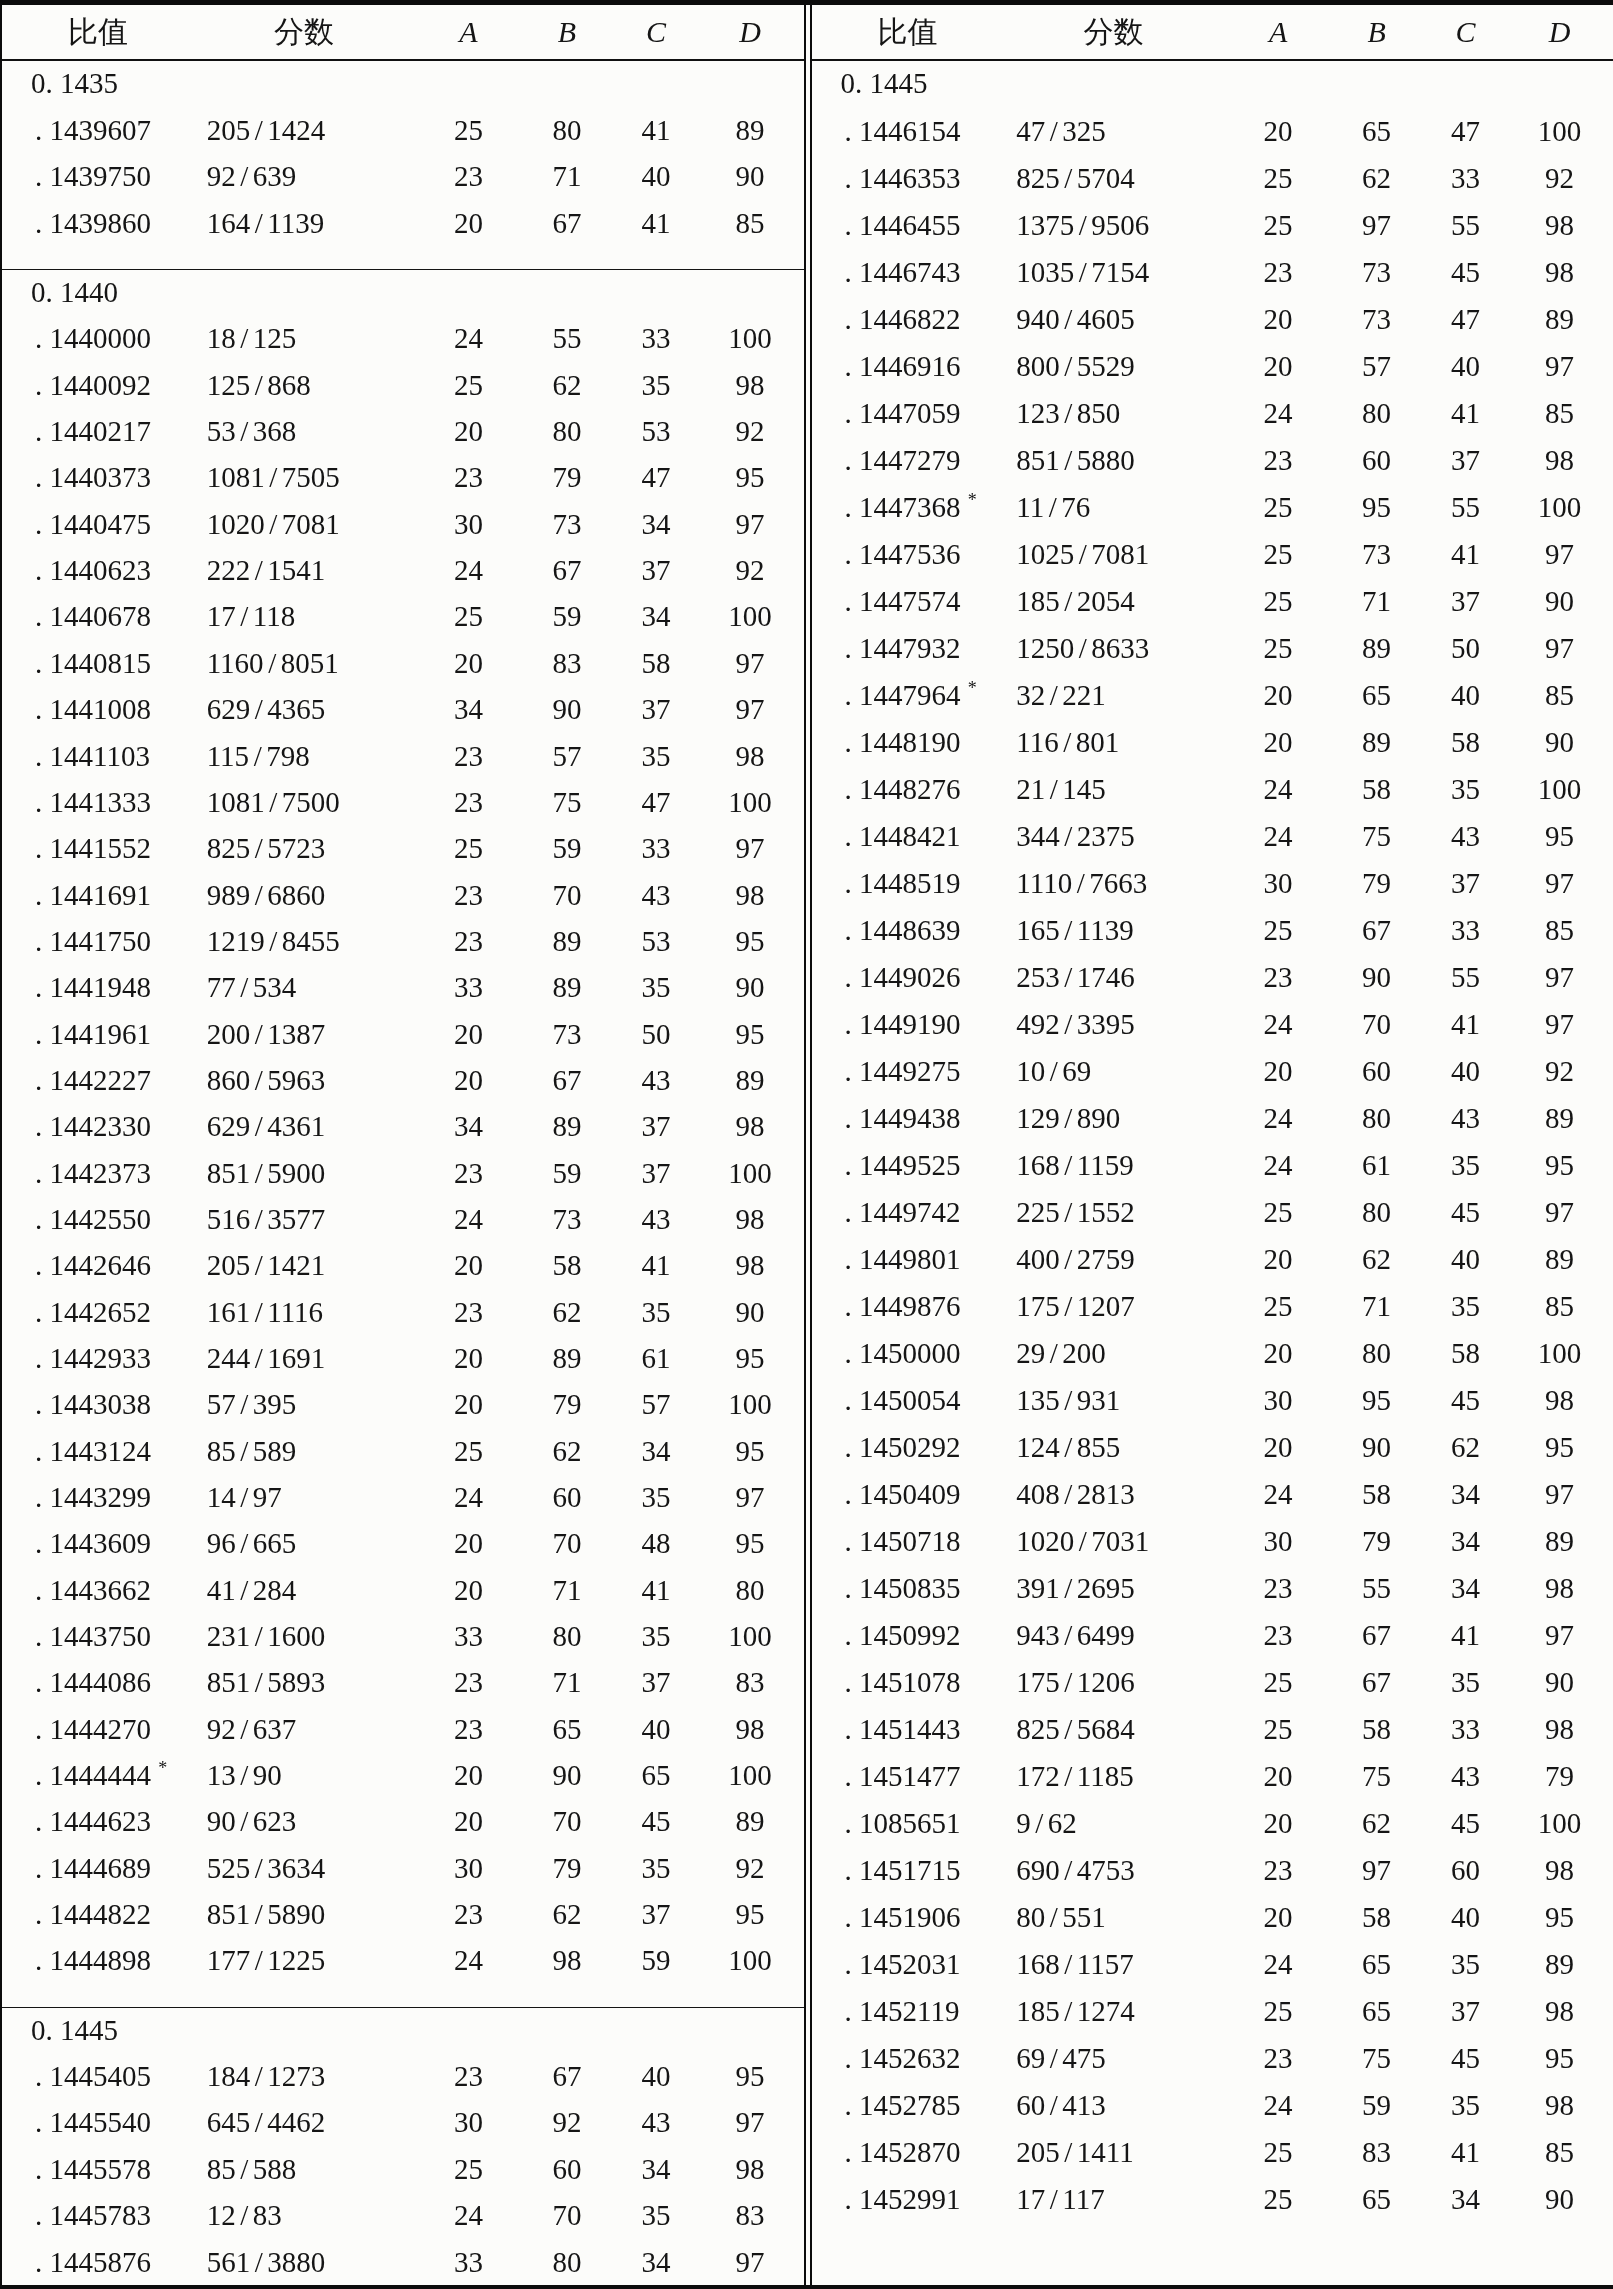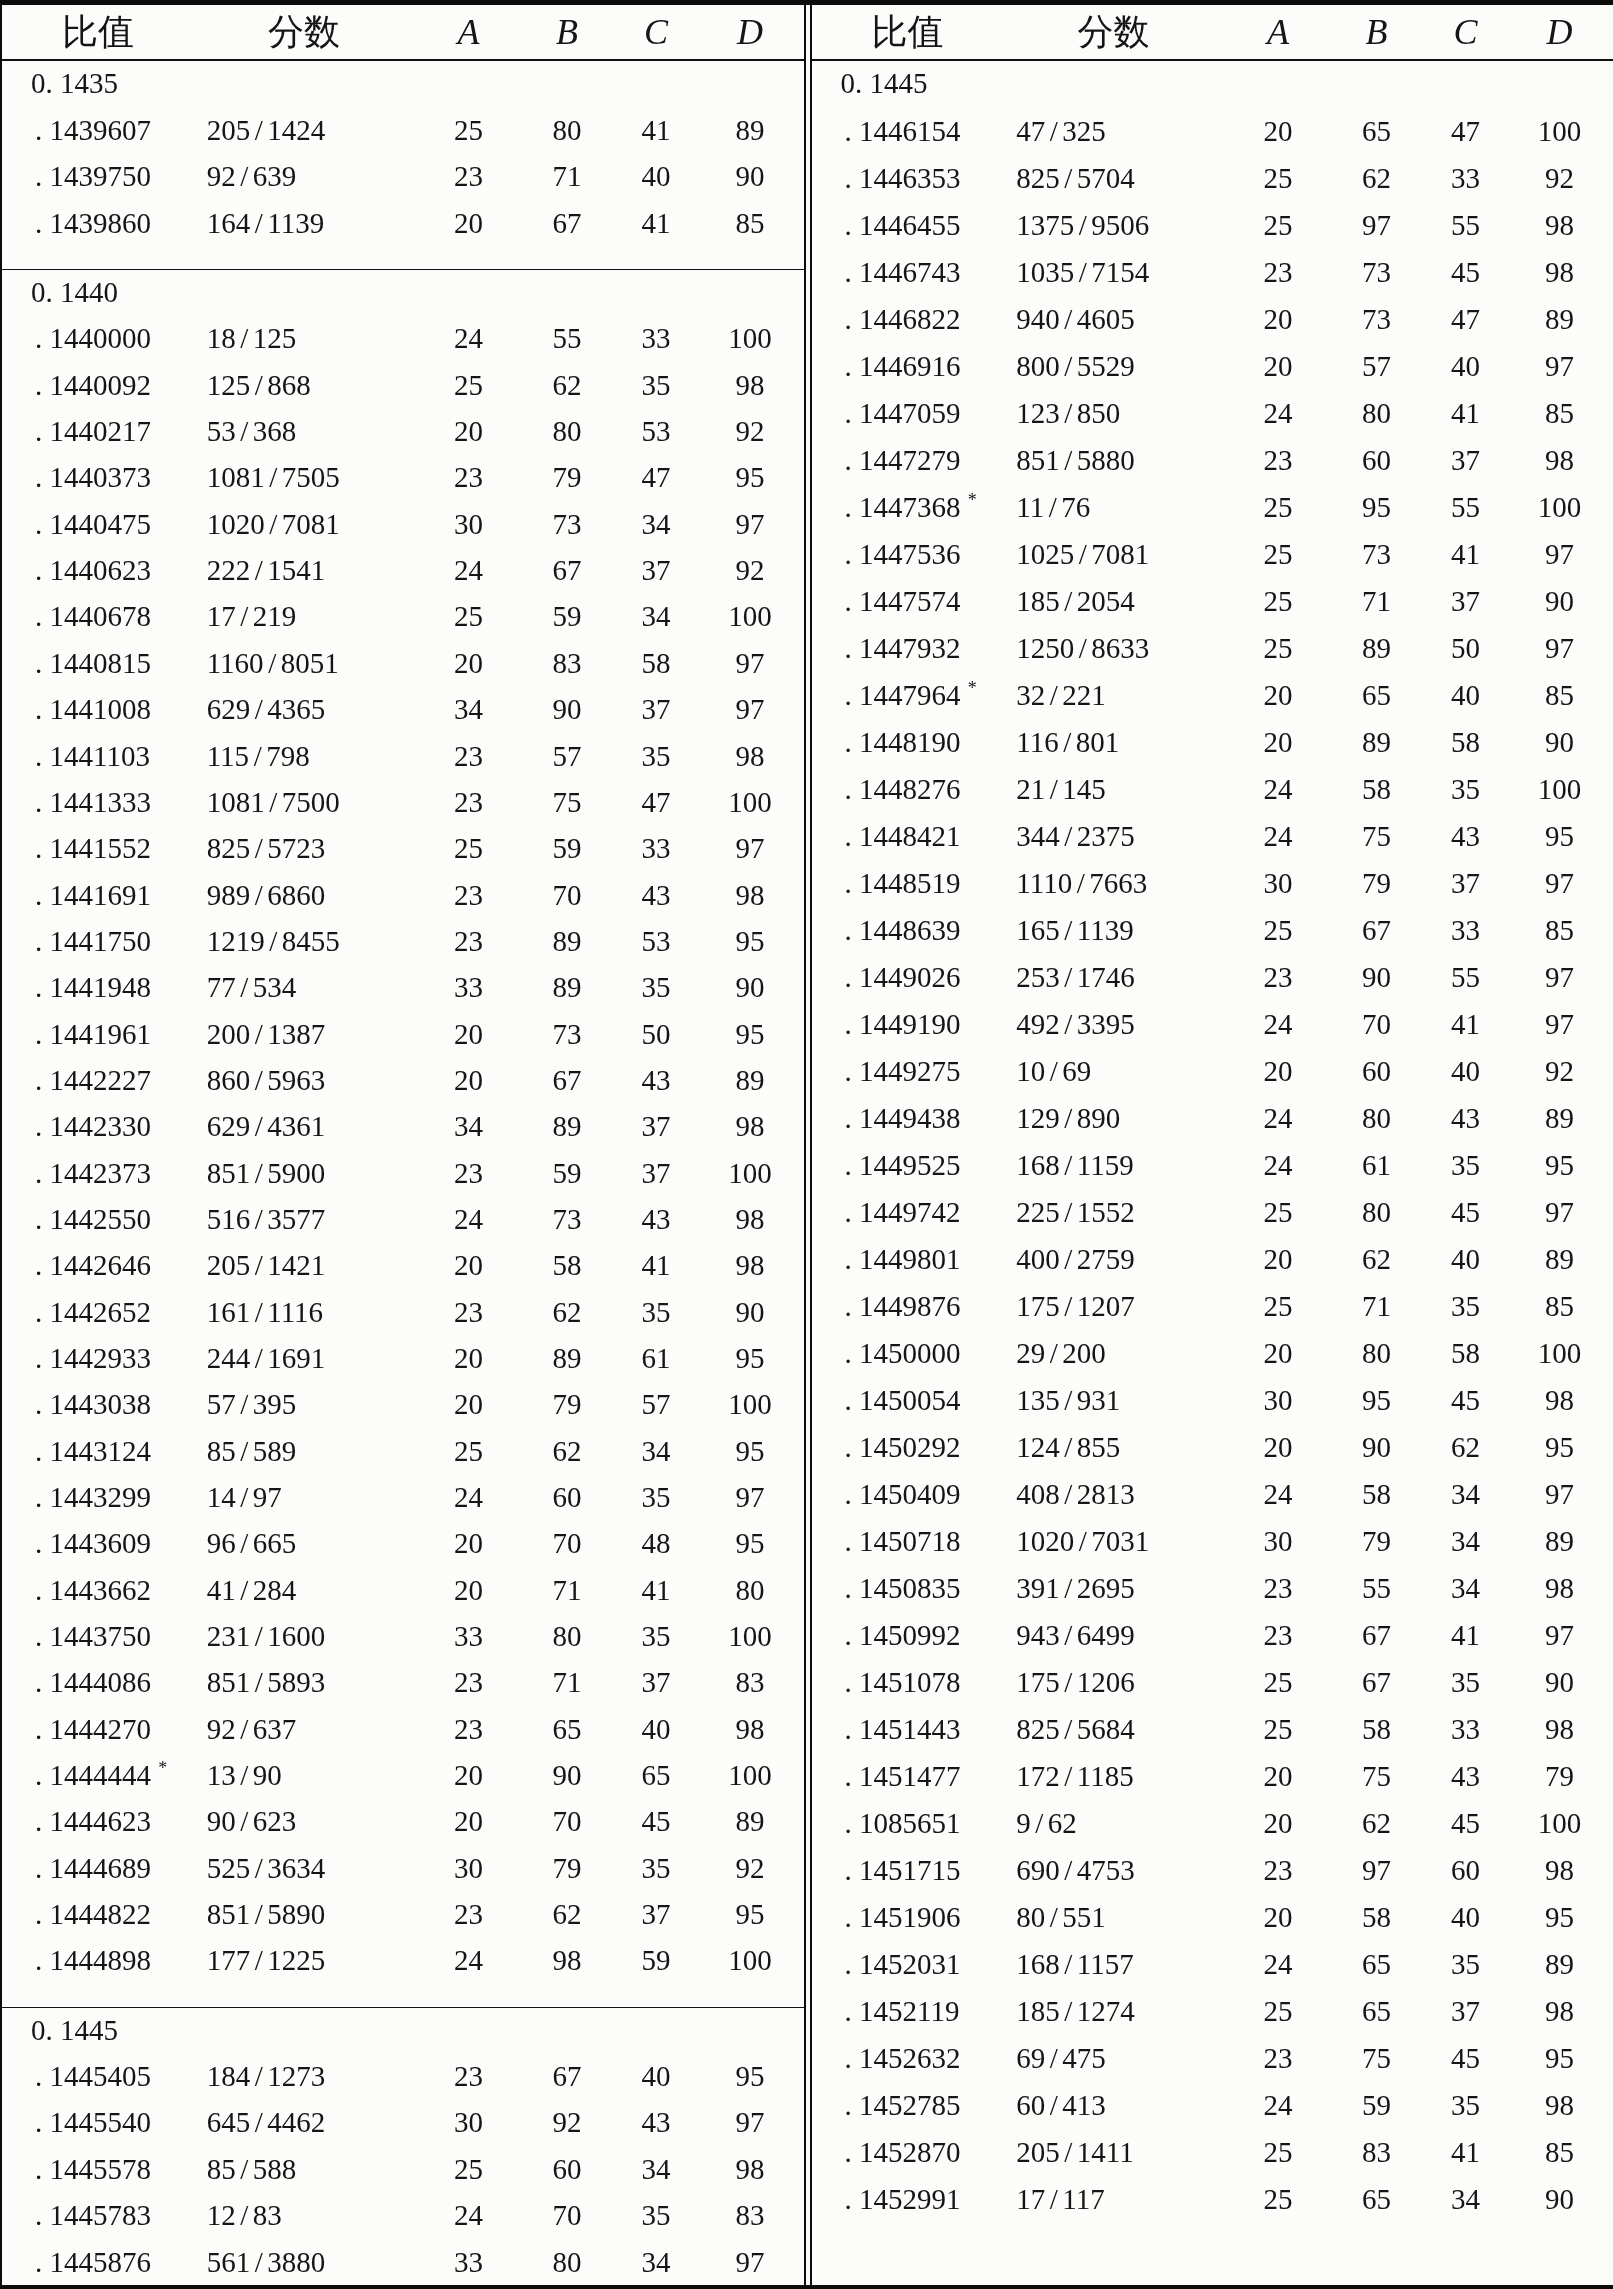--- a/index.html
+++ b/index.html
@@ -18,21 +18,21 @@
   .half{width:804px;box-sizing:border-box;display:flex;flex-direction:column;overflow:hidden;}
   .half.left{border-right:2.7px solid #0c0c0c;}
   .center-gap{width:3.6px;}
   .half.right{border-left:2.7px solid #0c0c0c;flex:1;}
   .thead{
     height:56px;box-sizing:border-box;flex:0 0 auto;
     border-bottom:2.7px solid #111;
     display:grid;grid-template-columns:192px 220px 109px 88px 90px 98px;
     align-items:center;
   }
-  .th{text-align:center;font-size:36px;}
+  .th{text-align:center;font-size:30px;}
   .th.lat{font-style:italic;}
   .rows{flex:1;display:flex;flex-direction:column;min-height:0;}
   .row{
     height:47px;box-sizing:border-box;
     display:grid;grid-template-columns:192px 220px 109px 88px 90px 98px;
     align-items:center;font-size:29px;
   }
   .row.section{display:block;line-height:45px;}
   .row.section.lined{border-top:1.8px solid #141414;margin-top:23px;}
   .sec-label{padding-left:29px;font-size:29px;}
@@ -128,21 +128,21 @@
           <div class="row data">
             <span class="cell ratio">. 1440623</span>
             <span class="cell frac"><span class="fnum">222</span><span class="sl">/</span><span class="fden">1541</span></span>
             <span class="cell num">24</span>
             <span class="cell num">67</span>
             <span class="cell num">37</span>
             <span class="cell num">92</span>
           </div>
           <div class="row data">
             <span class="cell ratio">. 1440678</span>
-            <span class="cell frac"><span class="fnum">17</span><span class="sl">/</span><span class="fden">219</span></span>
+            <span class="cell frac"><span class="fnum">17</span><span class="sl">/</span><span class="fden">118</span></span>
             <span class="cell num">25</span>
             <span class="cell num">59</span>
             <span class="cell num">34</span>
             <span class="cell num">100</span>
           </div>
           <div class="row data">
             <span class="cell ratio">. 1440815</span>
             <span class="cell frac"><span class="fnum">1160</span><span class="sl">/</span><span class="fden">8051</span></span>
             <span class="cell num">20</span>
             <span class="cell num">83</span>

